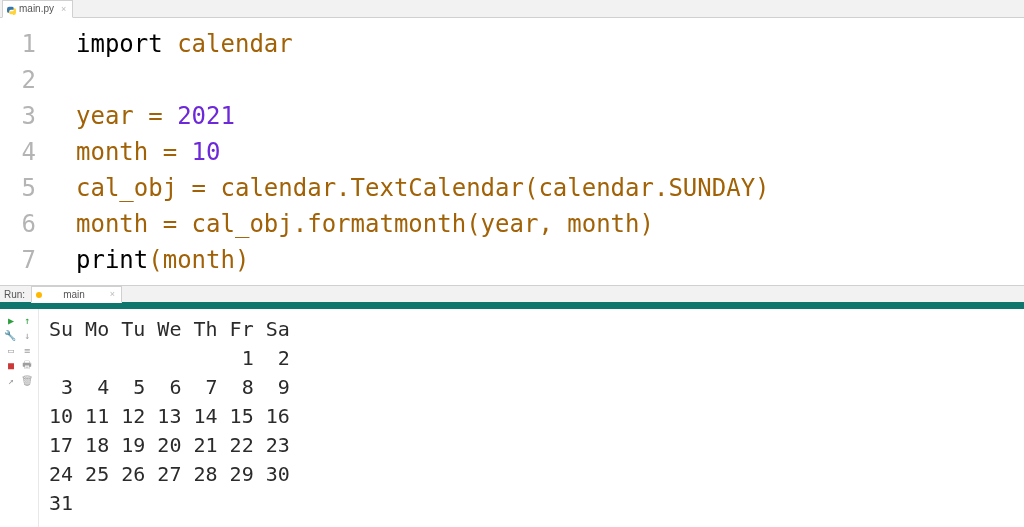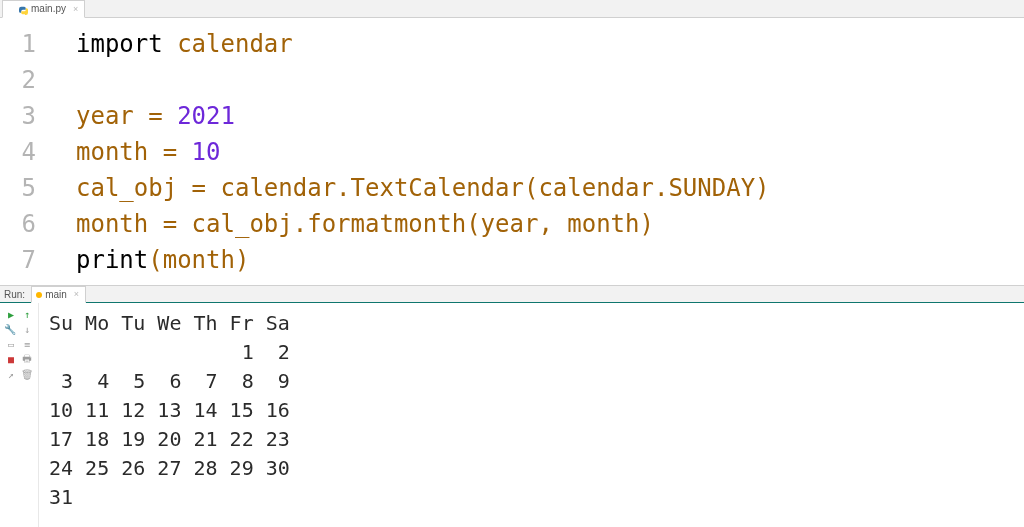--- a/index.html
+++ b/index.html
@@ -20,21 +20,21 @@
     border-bottom: 1px solid #d0d0d0;
     background: #f2f2f2;
     display: flex;
     align-items: flex-end;
     font-family: "Segoe UI", "Helvetica Neue", Arial, sans-serif;
     font-size: 10px;
   }
   .file-tab {
     height: 16px;
     line-height: 14px;
-    padding: 0 6px 0 16px;
+    padding: 0 6px 0 4px;
     background: #ffffff;
     border: 1px solid #d0d0d0;
     border-bottom: 1px solid #ffffff;
     display: flex;
     align-items: center;
     gap: 3px;
     color: #555;
     margin-left: 2px;
     margin-bottom: -1px;
   }
@@ -80,41 +80,41 @@
   }
   .kw   { color: #000000; }        
   .num  { color: #6d28d9; }        
   .txt  { color: #a16207; }
 
   
   .run-header {
     height: 16px;
     width: 100%;
     border-top: 1px solid #d0d0d0;
-    border-bottom: 1px solid #0f766e;
+    border-bottom: 7px solid #0f766e;
     background: #f2f2f2;
     display: flex;
     align-items: center;
     font-family: "Segoe UI","Helvetica Neue",Arial,sans-serif;
     font-size: 10px;
     color: #555;
   }
   .run-label {
     padding: 0 6px 0 4px;
   }
   .run-tab {
     height: 15px;
     line-height: 13px;
     padding: 0 6px 0 4px;
     background: #ffffff;
     border: 1px solid #d0d0d0;
     border-bottom: 1px solid #ffffff;
     display: flex;
     align-items: center;
-    gap: 3px;
+    gap: 21px;
     margin-bottom: -1px;
   }
   .run-tab .dot {
     width: 6px; height: 6px; border-radius: 50%;
     background: #ffb700;
     display: inline-block;
   }
 
   
   .run-body {

